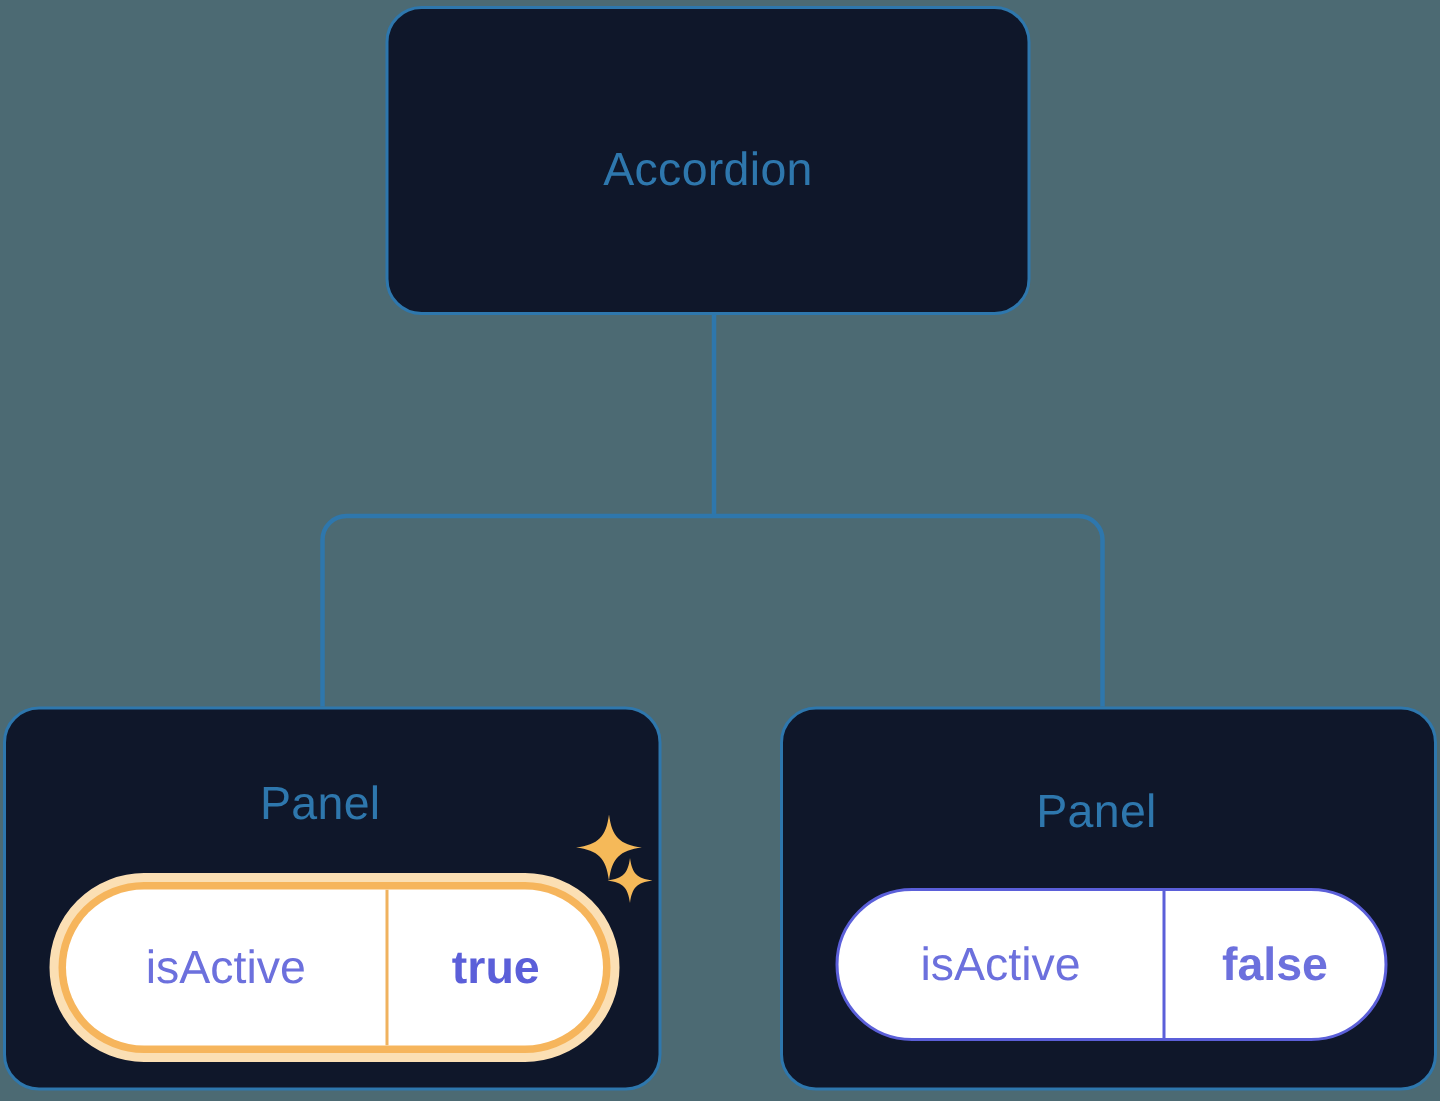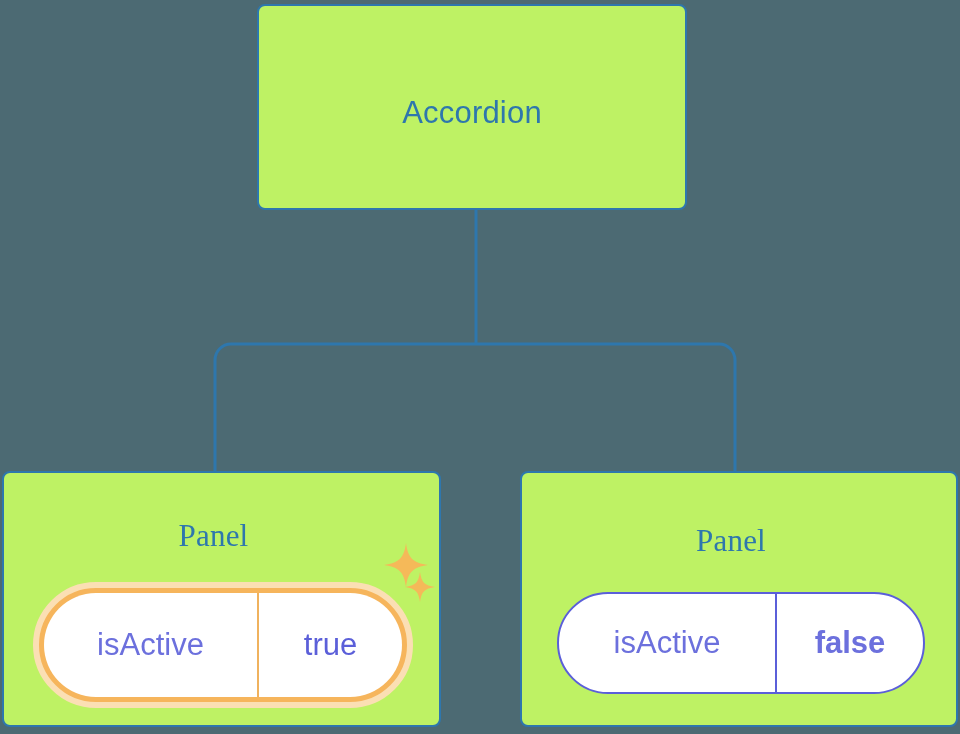--- a/index.html
+++ b/index.html
@@ -26,23 +26,23 @@
     top: 0;
     width: 960px;
     height: 734px;
     z-index: 1;
   }
 
   
   .node {
     position: absolute;
     box-sizing: border-box;
-    background: #bef264;
+    background: #0f172a;
     border: 2px solid #2e77ad;
-    border-radius: 8px;
+    border-radius: 24px;
     z-index: 2;
   }
   .node-title {
     color: #2e77ad;
     font-size: 31px;
     font-weight: 400;
     text-align: center;
     letter-spacing: 0.2px;
     white-space: nowrap;
   }
@@ -71,21 +71,20 @@
     width: 439px;
   }
   #node-panel-right {
     left: 520px;
     width: 438px;
   }
   .panel-node .node-title {
     position: absolute;
     left: 0;
     right: 16px;
-    font-family: Liberation Serif, serif;
   }
   #node-panel-left .node-title { top: 45px; }
   #node-panel-right .node-title { top: 50px; }
 
   
   .pill-wrap {
     position: absolute;
   }
   .pill {
     box-sizing: border-box;
@@ -154,21 +153,21 @@
     border: 0;
     background: #ffffff;
   }
   #pill-left .pill-cell {
     font-size: 31px;
     color: #6c70dd;
   }
   #pill-left .pill-key { width: 213px; font-weight: 400; }
   #pill-left .pill-val {
     flex: 1 1 auto;
-    font-weight: 400;
+    font-weight: 700;
     color: #5b5fd9;
   }
   #pill-left .pill-divider { background: #f0b25e; }
 
   
   .sparkle {
     position: absolute;
     pointer-events: none;
   }
   #sparkle-large {

